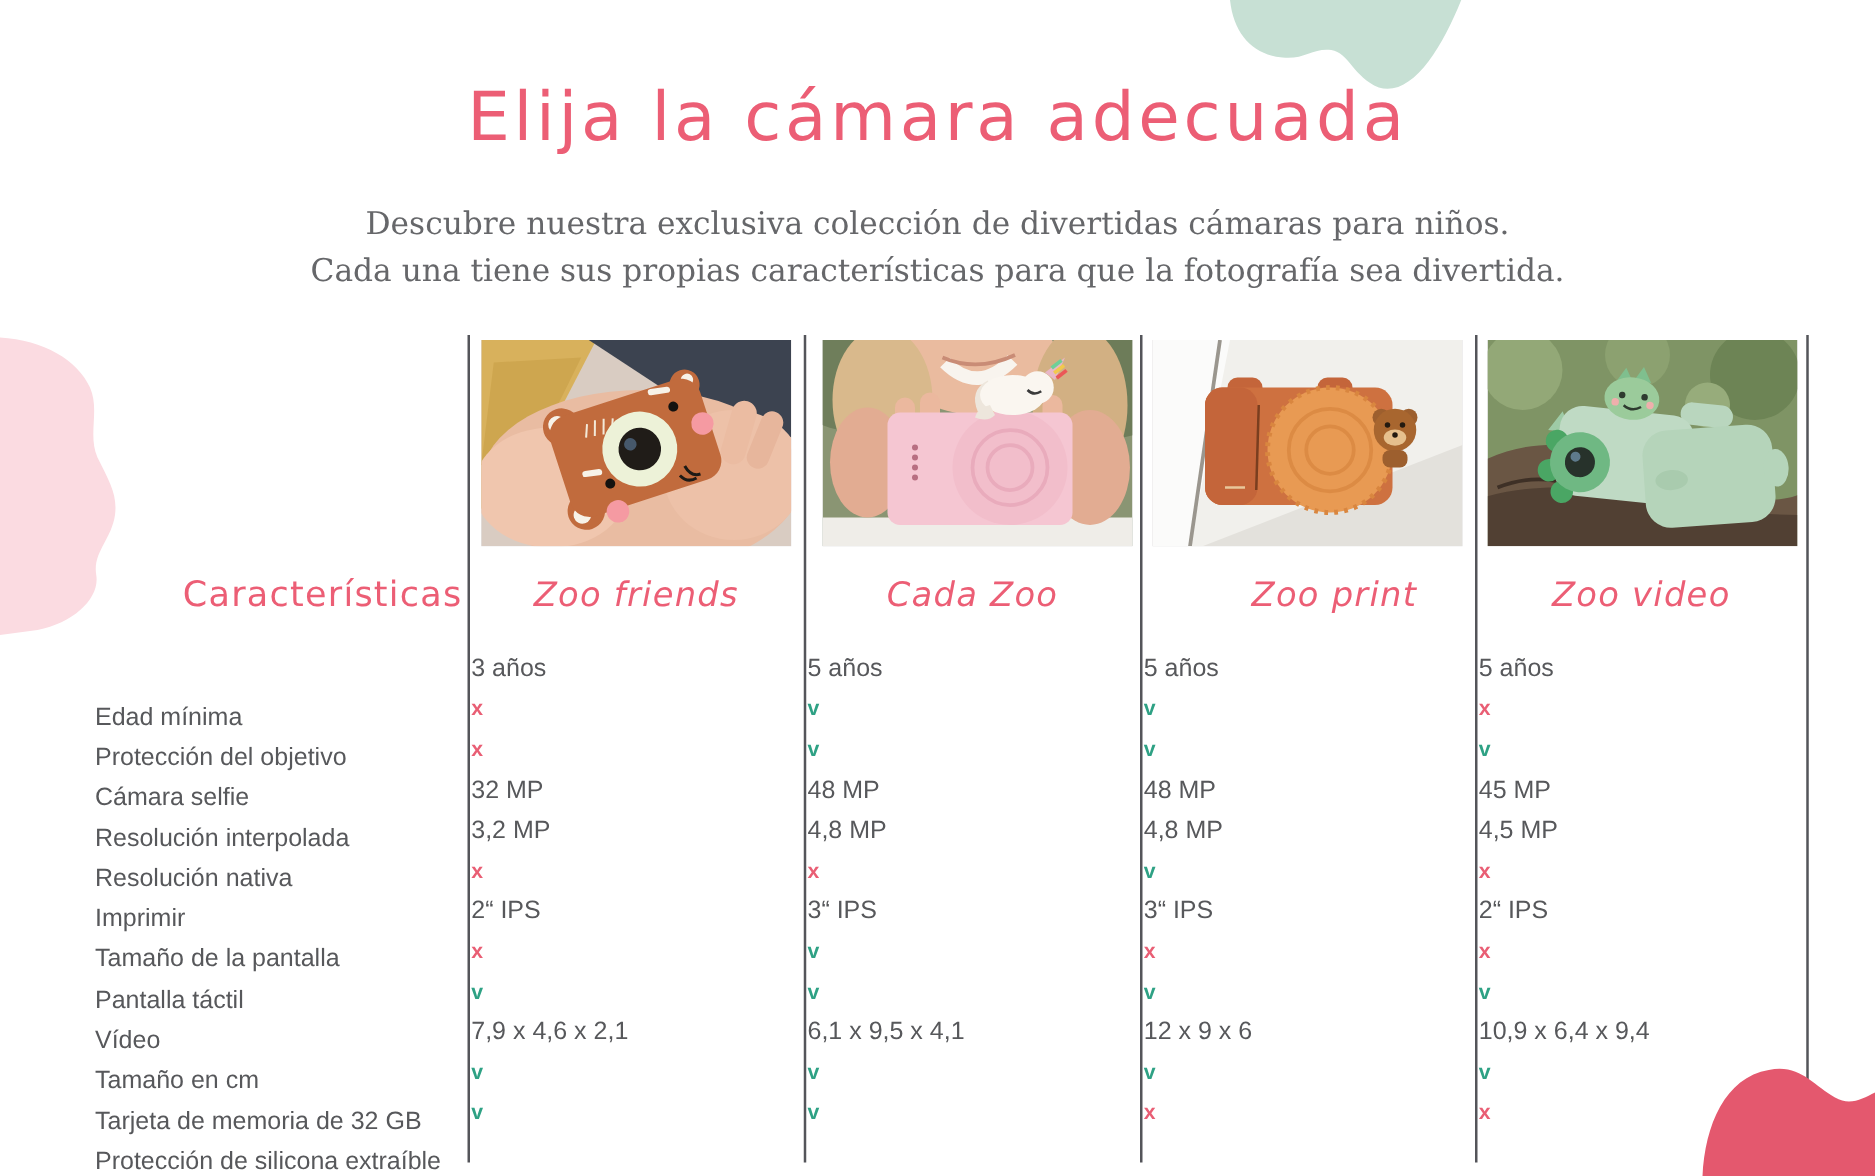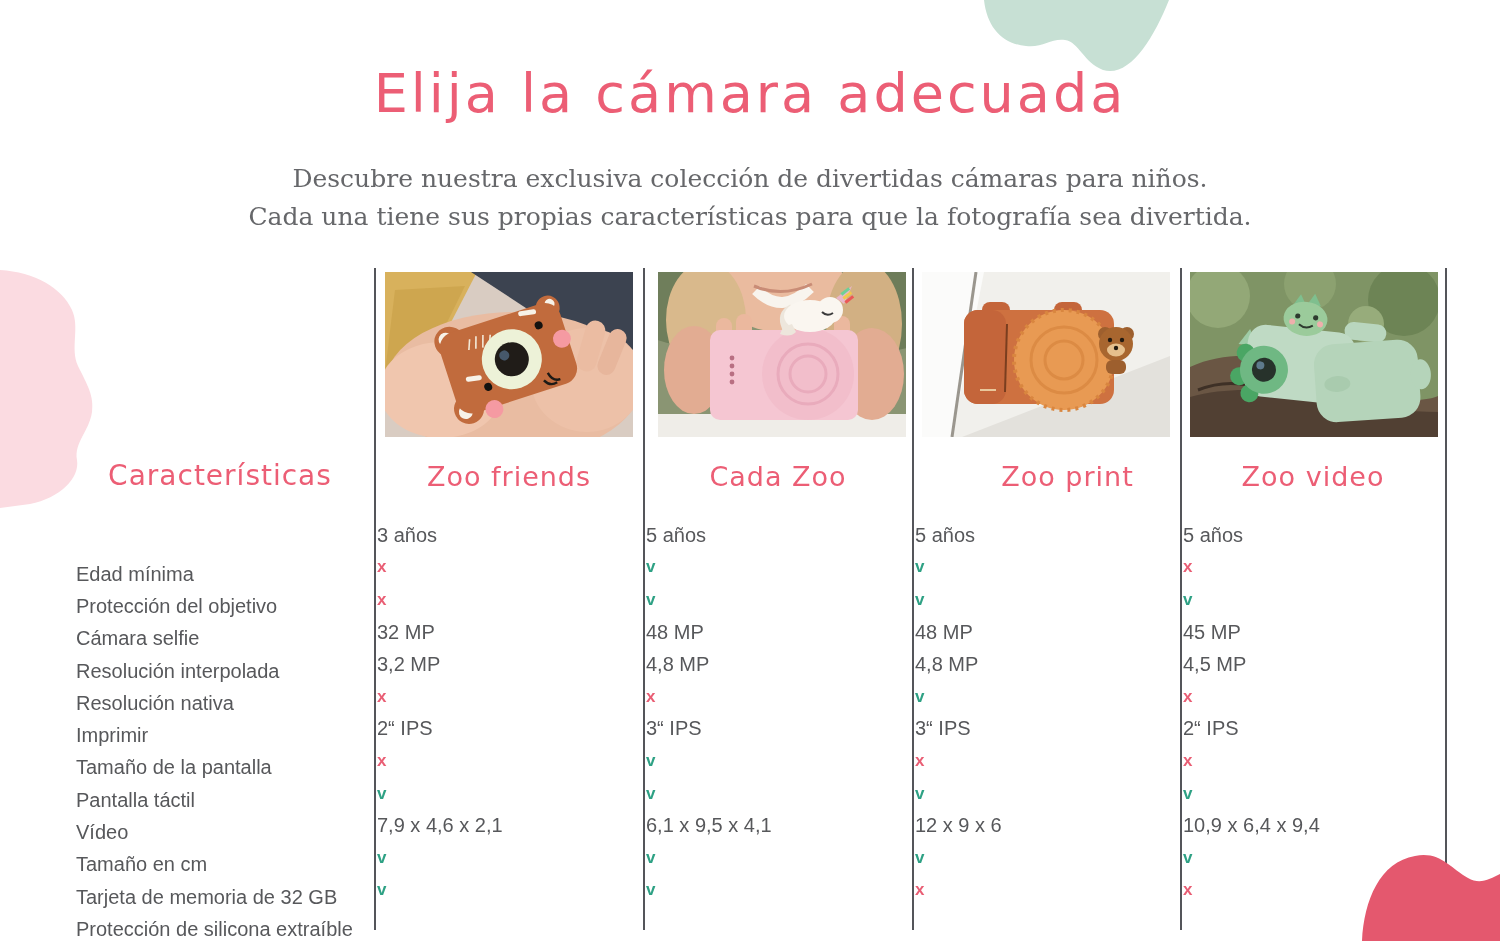--- a/index.html
+++ b/index.html
@@ -26,28 +26,28 @@
   
   .photo{
     position:absolute;top:272px;width:248px;height:165px;margin:0;
     overflow:hidden;z-index:1;background:#ddd;
   }
   .photo svg{display:block;}
   
   .vline{position:absolute;top:268px;width:2px;height:662px;background:#54555A;z-index:1;}
   
   .features-header{
-    position:absolute;top:459px;left:70px;width:300px;text-align:center;
+    position:absolute;top:459px;left:70px;width:300px;text-align:right;
     font-family:"DejaVu Sans",sans-serif;font-size:28px;letter-spacing:1px;
     color:#EC5E75;z-index:2;
   }
   .pname{
     position:absolute;top:461px;text-align:center;
     font-family:"DejaVu Sans",sans-serif;font-size:27px;letter-spacing:1px;
-    color:#EC5E75;z-index:2;
+    color:#EC5E75;z-index:2;font-style:italic;
   }
   
   .feats{
     position:absolute;left:76px;top:519px;width:312px;
     display:grid;grid-auto-rows:32.3px;align-items:center;z-index:2;margin-top:39px;
   }
   .feat{font-size:20px;color:#57585B;white-space:nowrap;}
   
   .vals{
     position:absolute;top:519px;display:grid;grid-auto-rows:32.3px;

